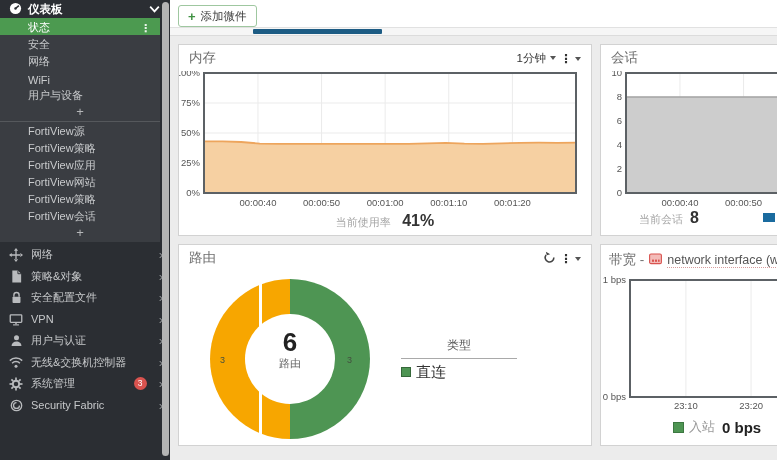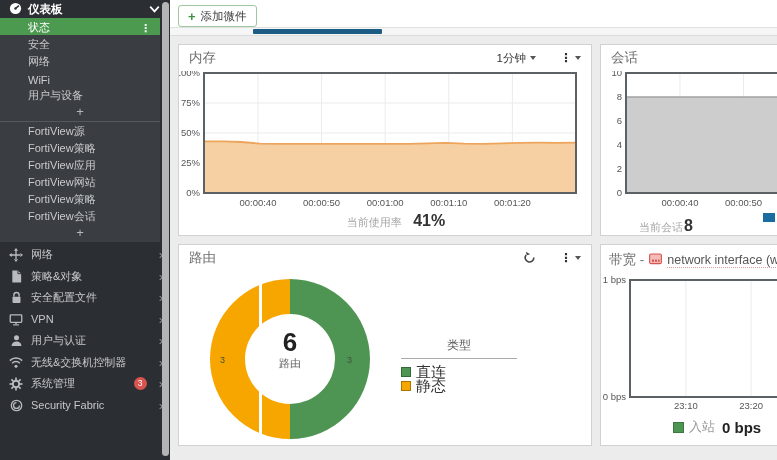--- a/index.html
+++ b/index.html
@@ -44,33 +44,33 @@
   .widgets{position:absolute;left:0;top:36px;width:607px;height:424px;overflow:hidden;}
 
   .widget{position:absolute;background:#fff;border:1px solid #d2d2d2;}
   #w-memory{left:8px;top:8px;width:412px;height:190px;}
   #w-sessions{left:430px;top:8px;width:412px;height:190px;}
   #w-routes{left:8px;top:208px;width:412px;height:200px;}
   #w-bandwidth{left:430px;top:208px;width:412px;height:200px;}
 
   .whead{height:26px;display:flex;align-items:center;padding:0 10px;}
   .wtitle{font-size:13.5px;color:#6f6f6f;font-family:Liberation Serif, serif;}
-  .wctrl{margin-left:auto;display:flex;align-items:flex-start;gap:24px;font-size:11.5px;color:#333;}
+  .wctrl{margin-left:auto;display:flex;align-items:flex-end;gap:4px;font-size:11.5px;color:#333;}
   .ctrl{display:inline-flex;align-items:center;cursor:pointer;}
   .caret{display:inline-block;width:0;height:0;border-left:3.5px solid transparent;
          border-right:3.5px solid transparent;border-top:4px solid #555;margin-left:4px;}
   .dots{font-weight:bold;font-size:12px;color:#333;letter-spacing:-1px;}
   .wchart{position:absolute;left:0;top:26px;}
   svg text{font-family:"Liberation Sans","DejaVu Sans",sans-serif;}
 
-  .wfoot{position:absolute;left:11px;bottom:5px;width:100%;text-align:center;}
+  .wfoot{position:absolute;left:0;bottom:5px;width:100%;text-align:center;}
   .flabel{font-size:11px;color:#a5a5a5;}
   .fvalue{font-size:16px;font-weight:bold;color:#333;margin-left:7px;}
 
-  .sfoot{position:absolute;left:38px;bottom:0;display:flex;align-items:baseline;gap:1px;justify-content:space-between;}
+  .sfoot{position:absolute;left:38px;bottom:8px;display:flex;align-items:baseline;gap:7px;justify-content:space-between;}
   .s-square{position:absolute;left:162px;bottom:13px;width:12px;height:9px;background:#1a6b9f;}
 
   
   .donut{position:absolute;left:31px;top:34px;width:160px;height:160px;border-radius:50%;}
   .donut-div{position:absolute;left:79.5px;top:34px;width:3px;height:160px;background:#fff;}
   .donut-hole{position:absolute;left:66px;top:69px;width:90px;height:90px;border-radius:50%;
               background:#fff;text-align:center;}
   .donut-value{font-size:26px;font-weight:bold;color:#222;margin-top:15px;line-height:26px;}
   .donut-label{font-size:11px;color:#666;margin-top:1px;}
   .dlabel{position:absolute;font-size:9px;color:#44503f;}
@@ -346,24 +346,20 @@
         </div>
         <span class="dlabel left" id="dlabel-left">3</span>
         <span class="dlabel right" id="dlabel-right">3</span>
         <div class="rlegend">
           <div class="rlegend-title">类型</div>
           <div class="rlegend-items" id="routes-legend-items">
               <div class="rlegend-item">
                 <span class="lsq" style="background: rgb(78, 149, 83);"></span>
                 <span>直连</span>
               </div>
-              <div class="rlegend-item">
-                <span class="lsq" style="background: rgb(247, 166, 0);"></span>
-                <span>静态</span>
-              </div>
             </div>
         </div>
       </div>
 
       <div class="widget" id="w-bandwidth">
         <div class="bhead">
           <span class="btitle">带宽 -</span>
           <span><svg width="13" height="12" viewBox="0 0 13 12">
                 <rect x="0.6" y="1" width="11.8" height="9.6" rx="1.4" fill="#f3bcb9" stroke="#d9534f" stroke-width="1.1"></rect>
                 <rect x="3" y="6.6" width="2" height="2.2" fill="#d9534f"></rect>

